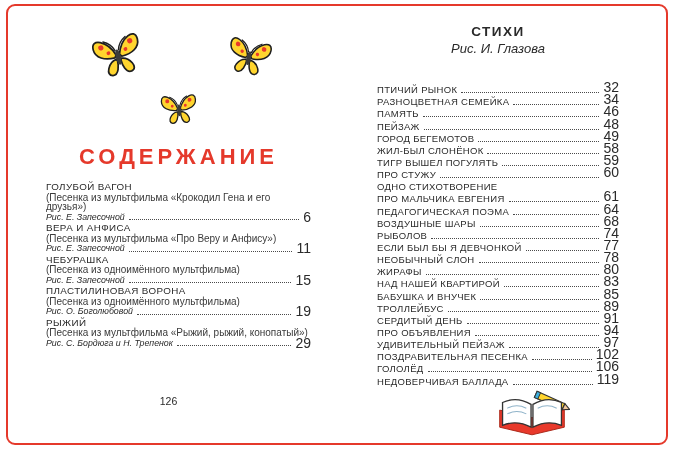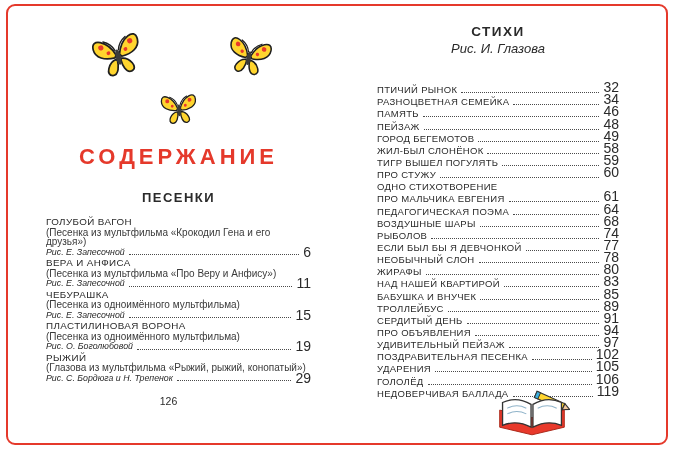--- a/index.html
+++ b/index.html
@@ -104,21 +104,20 @@
         <svg class="bf bf2" viewBox="0 0 64 58">
             <use href="#butterfly"></use>
           </svg>
         <svg class="bf bf3" viewBox="0 0 64 58">
             <use href="#butterfly"></use>
           </svg>
       </div>
 
       <div class="contents-title">СОДЕРЖАНИЕ</div>
 
-      <div class="songs-heading">ПЕСЕНКИ</div>
 
       <div class="song-list">
 
           <div class="song-entry">
             <div class="song-title">ГОЛУБОЙ ВАГОН</div>
             <div class="song-sub">(Песенка из мультфильма «Крокодил Гена и его друзья»)</div>
             <div class="song-credit-line">
               <span class="song-credit">Рис. Е. Запесочной</span>
               <span class="leader"></span>
               <span class="pgnum">6</span>
@@ -150,21 +149,21 @@
             <div class="song-sub">(Песенка из одноимённого мультфильма)</div>
             <div class="song-credit-line">
               <span class="song-credit">Рис. О. Боголюбовой</span>
               <span class="leader"></span>
               <span class="pgnum">19</span>
             </div>
           </div>
 
           <div class="song-entry">
             <div class="song-title">РЫЖИЙ</div>
-            <div class="song-sub">(Глазова из мультфильма «Рыжий, рыжий, конопатый»)</div>
+            <div class="song-sub">(Песенка из мультфильма «Рыжий, рыжий, конопатый»)</div>
             <div class="song-credit-line">
               <span class="song-credit">Рис. С. Бордюга и Н. Трепенок</span>
               <span class="leader"></span>
               <span class="pgnum">29</span>
             </div>
           </div>
         </div>
 
       <div class="folio">126</div>
     </div>
@@ -306,25 +305,20 @@
             <span class="leader"></span>
             <span class="pgnum">97</span>
           </div>
 
           <div class="poem-line">
             <span class="poem-title">ПОЗДРАВИТЕЛЬНАЯ ПЕСЕНКА</span>
             <span class="leader"></span>
             <span class="pgnum">102</span>
           </div>
 
-          <div class="poem-line">
-            <span class="poem-title">УДАРЕНИЯ</span>
-            <span class="leader"></span>
-            <span class="pgnum">105</span>
-          </div>
 
           <div class="poem-line">
             <span class="poem-title">ГОЛОЛЁД</span>
             <span class="leader"></span>
             <span class="pgnum">106</span>
           </div>
 
           <div class="poem-line">
             <span class="poem-title">НЕДОВЕРЧИВАЯ БАЛЛАДА</span>
             <span class="leader"></span>

